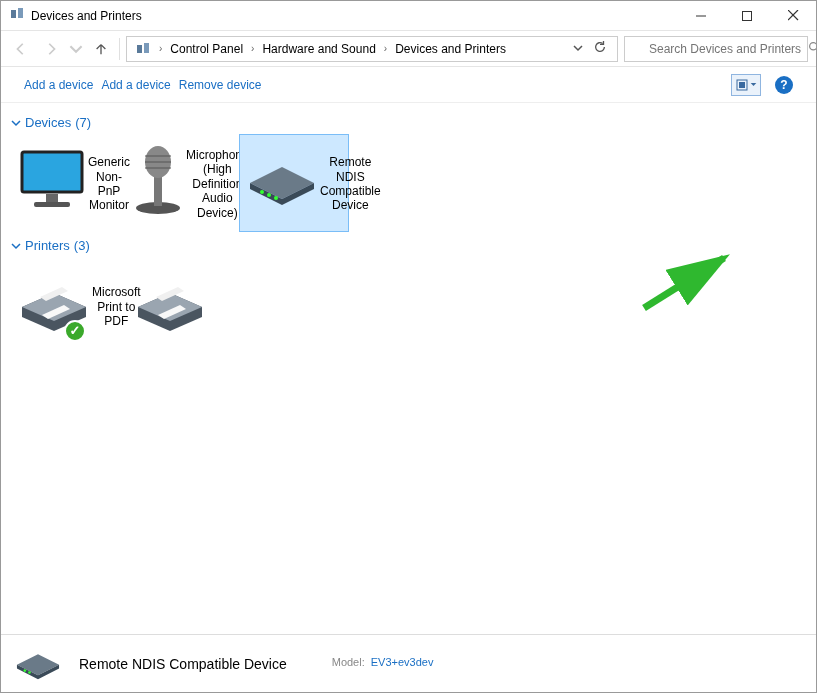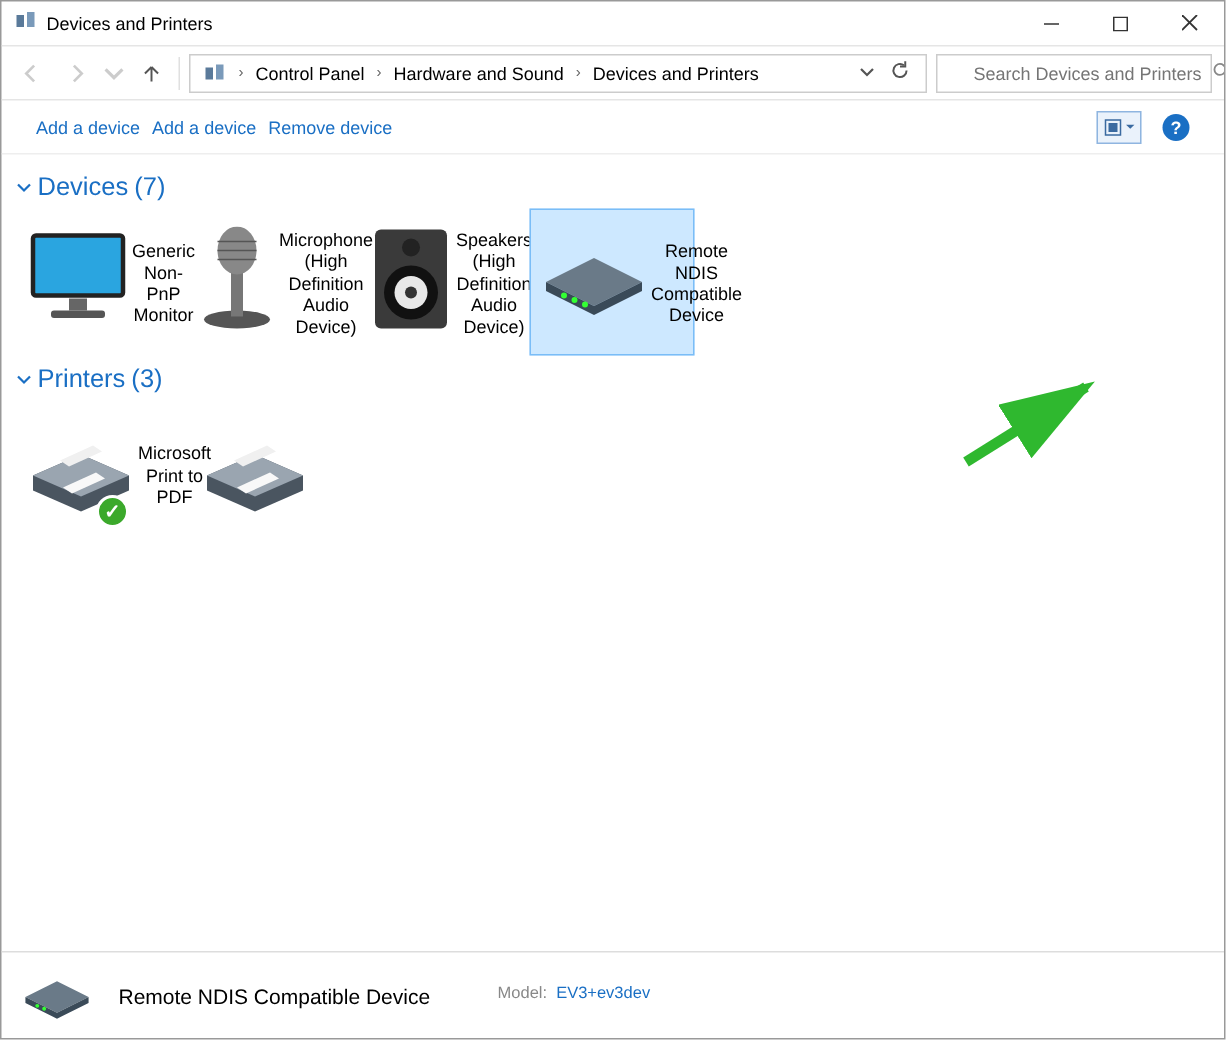--- a/index.html
+++ b/index.html
@@ -29,21 +29,21 @@
 
   
   .cmdbar { height: 36px; display: flex; align-items: center; padding: 0 23px; gap: 8px; border-bottom: 1px solid #eee; }
   .cmdlink { color: #1a6fc4; font-size: 12px; }
   .cmdbar .right { margin-left: auto; display: flex; align-items: center; gap: 14px; }
   .viewbtn { width: 30px; height: 22px; border: 1px solid #8fb5e0; background: #eaf2fb; display: flex; align-items: center; justify-content: center; gap: 2px; }
   .helpbtn { width: 18px; height: 18px; border-radius: 50%; background: #1a6fc4; color: #fff; font-weight: bold; font-size: 12px; display: flex; align-items: center; justify-content: center; }
 
   
   .content { position: absolute; top: 102px; left: 0; right: 0; bottom: 58px; padding: 6px 10px; overflow: hidden; }
-  .group-hdr { display: flex; align-items: center; gap: 4px; color: #1a6fc4; font-size: 17px; padding: 6px 0 4px 0; }
+  .group-hdr { display: flex; align-items: center; gap: 4px; color: #1a6fc4; font-size: 13px; padding: 6px 0 4px 0; }
   .group-hdr svg { width: 10px; height: 10px; }
   .items { display: flex; flex-wrap: wrap; gap: 4px 4px; }
   .item { width: 110px; padding: 8px 4px 6px 4px; display: flex; flex-direction: row; align-items: center; text-align: center; font-size: 12px; line-height: 1.2; border: 1px solid transparent; }
   .item.selected { background: #cde8ff; border: 1px solid #7abdf7; }
   .item .icon-wrap { width: 80px; height: 78px; display: flex; align-items: center; justify-content: center; position: relative; margin-bottom: 4px; }
   .item .label { word-wrap: break-word; }
 
   
   .details { position: absolute; left: 0; right: 0; bottom: 0; height: 58px; border-top: 1px solid #ddd; display: flex; align-items: center; padding: 4px 10px; gap: 14px; }
   .details .thumb { width: 54px; height: 44px; display: flex; align-items: center; justify-content: center; }
@@ -196,32 +196,20 @@
           <ellipse cx="28" cy="62" rx="22" ry="6" fill="#555"></ellipse>
           <rect x="24" y="30" width="8" height="30" fill="#777"></rect>
           <ellipse cx="28" cy="16" rx="13" ry="16" fill="#888"></ellipse>
           <ellipse cx="28" cy="16" rx="13" ry="16" fill="url(#mg)"></ellipse>
           <path d="M15 16 h26 M15 22 h26 M15 10 h26" stroke="#555" stroke-width="1"></path>
         </svg>
       </div>
       <div class="label">Microphone (High Definition Audio Device)</div>
     </div>
 
-    <div class="item">
-      <div class="icon-wrap">
-        <svg width="60" height="72" viewBox="0 0 60 72">
-          <rect x="6" y="2" width="48" height="66" rx="4" fill="#3a3a3a"></rect>
-          <circle cx="30" cy="44" r="18" fill="#111"></circle>
-          <circle cx="30" cy="44" r="11" fill="#e8e8e8"></circle>
-          <circle cx="30" cy="44" r="4" fill="#333"></circle>
-          <circle cx="30" cy="14" r="6" fill="#222"></circle>
-        </svg>
-      </div>
-      <div class="label">Speakers (High Definition Audio Device)</div>
-    </div>
 
 
 
 
     <div class="item selected">
       <div class="icon-wrap">
         <svg width="76" height="50" viewBox="0 0 76 50">
           <path d="M6 26 L38 10 L70 26 L38 42 Z" fill="#6a7a88"></path>
           <path d="M6 26 L6 32 L38 48 L70 32 L70 26 L38 42 Z" fill="#3a4a58"></path>
           <circle cx="18" cy="35" r="2" fill="#3f3"></circle>

